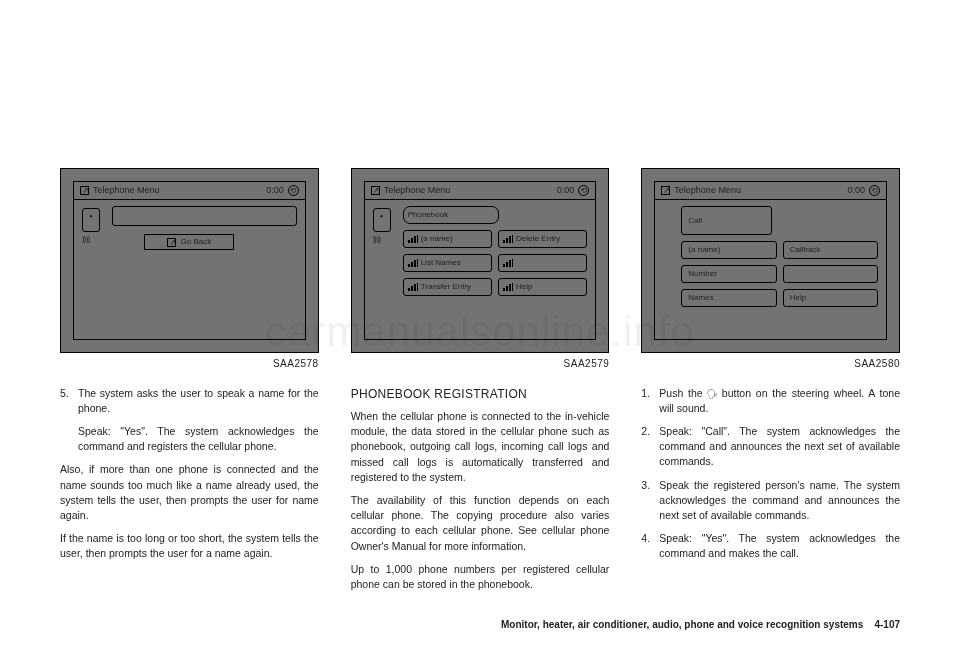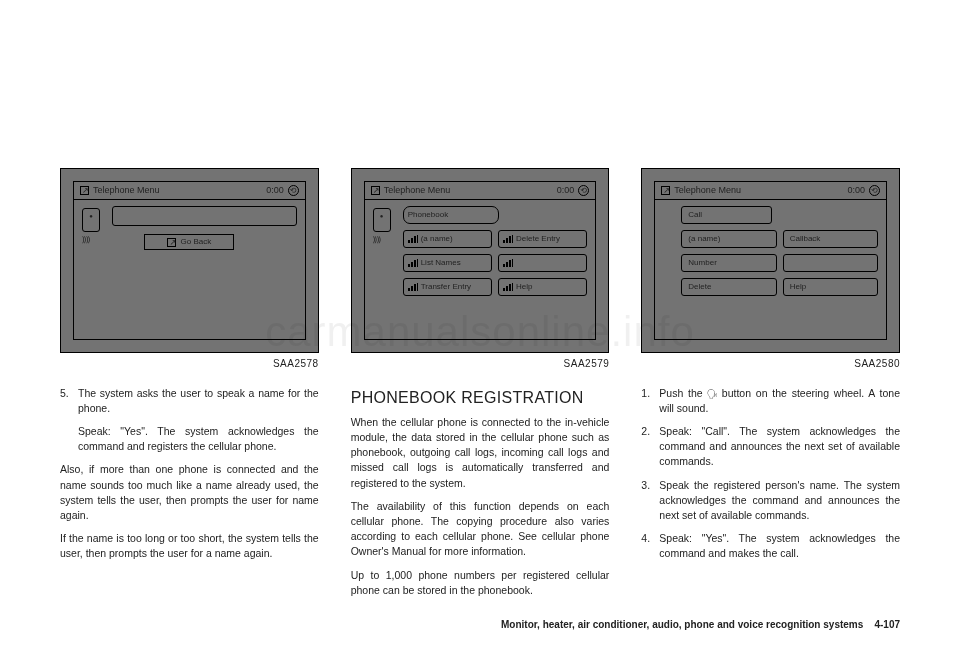--- a/index.html
+++ b/index.html
@@ -99,38 +99,38 @@
       border:1.5px solid #000; border-radius:0; height:16px; width:90px; font-size:8px; display:flex; align-items:center; justify-content:center; gap:4px;
     }
     .list-rows {
       display:flex; flex-direction:column; gap:6px; margin-left:30px;
     }
     .row-pair { display:grid; grid-template-columns:1fr 1fr; gap:6px;}
     .caption {
       text-align:right; font-size:10px; margin-bottom:14px; letter-spacing:0.5px;
     }
     .heading {
-      font-size:16px; margin-bottom:6px; letter-spacing:0.3px;
+      font-size:12px; margin-bottom:6px; letter-spacing:0.3px;
     }
     p { margin-bottom:8px; text-align:justify;}
     ol { list-style:none; padding:0;}
     ol li { margin-bottom:8px; padding-left:18px; position:relative; text-align:justify;}
     ol li .num { position:absolute; left:0; }
     .sub { padding-left:18px; text-align:justify; margin-bottom:8px;}
     .footer {
       position:absolute; bottom:34px; right:60px; font-size:10px; font-weight:bold;
     }
     .watermark {
       position:absolute; left:50%; top:50%; transform:translate(-50%,-50%);
       font-size:42px; color:rgba(0,0,0,0.06); font-weight:500; letter-spacing:1px; pointer-events:none; white-space:nowrap;
     }
     .talk-icon::before{ content:"🗣"; font-size:9px; margin:0 2px;}
     .screen3 .screen-body { padding-left:12px;}
     .screen3 .list-rows { margin-left:14px;}
-    .screen3 .row-single { border:1.5px solid #000; border-radius:3px; height:18px; width:46%; font-size:8px; display:flex; align-items:center; padding:0 6px;}
+    .screen3 .row-single { border:1.5px solid #000; border-radius:3px; height:29px; width:46%; font-size:8px; display:flex; align-items:center; padding:0 6px;}
     .screen3 .row-pair2 { display:grid; grid-template-columns:1fr 1fr; gap:6px;}
     .screen3 .cell3 { border:1.5px solid #000; border-radius:3px; height:18px; font-size:8px; display:flex; align-items:center; padding:0 6px;}
   </style>
 </head>
 <body>
 
 <div class="page">
   <div class="columns">
 
     <div class="col">
@@ -257,21 +257,21 @@
                   </div>
               </div>
               <div class="row-pair2">
                 <div class="cell3">
                     <span>Number</span>
                   </div>
                 <div class="cell3"></div>
               </div>
               <div class="row-pair2">
                 <div class="cell3">
-                    <span>Delete</span>
+                    <span>Names</span>
                   </div>
                 <div class="cell3">
                     <span>Help</span>
                   </div>
               </div>
             </div>
           </div>
         </div>
       </div>
       <div class="caption">SAA2580</div>

